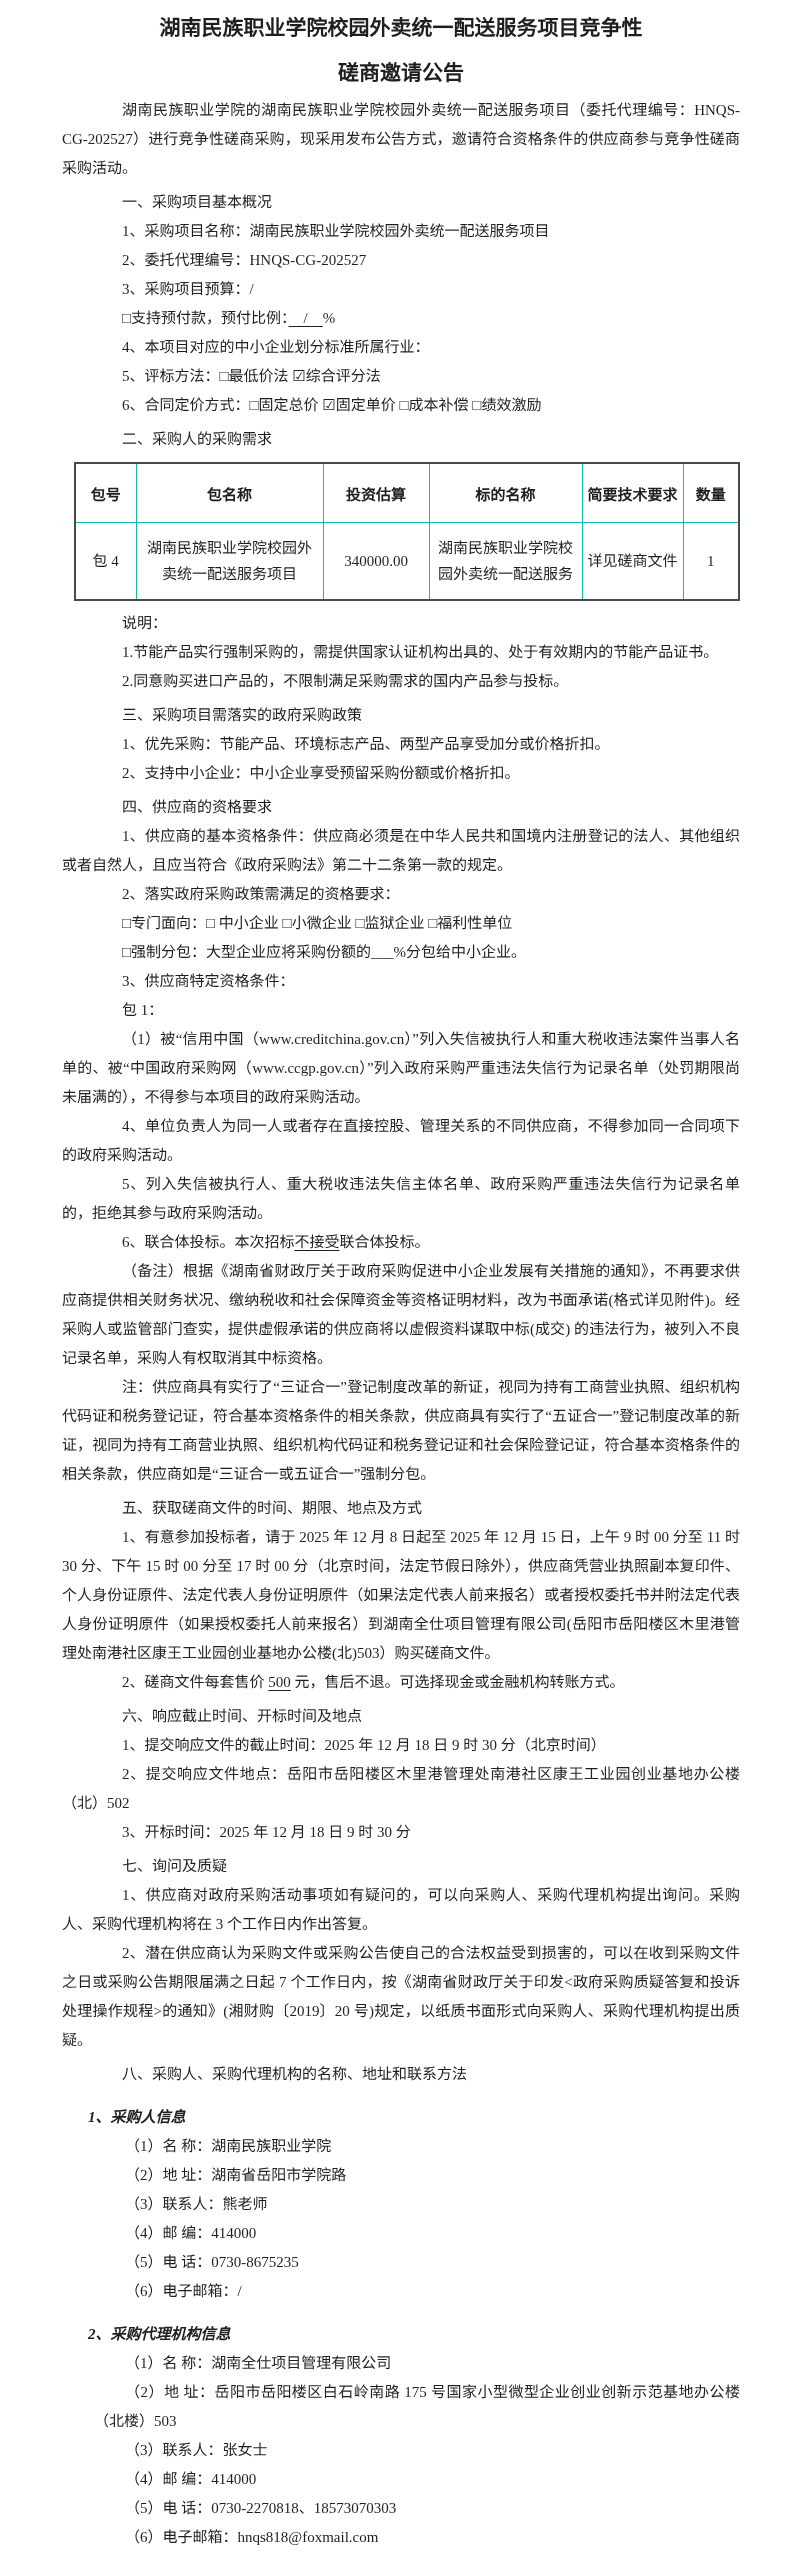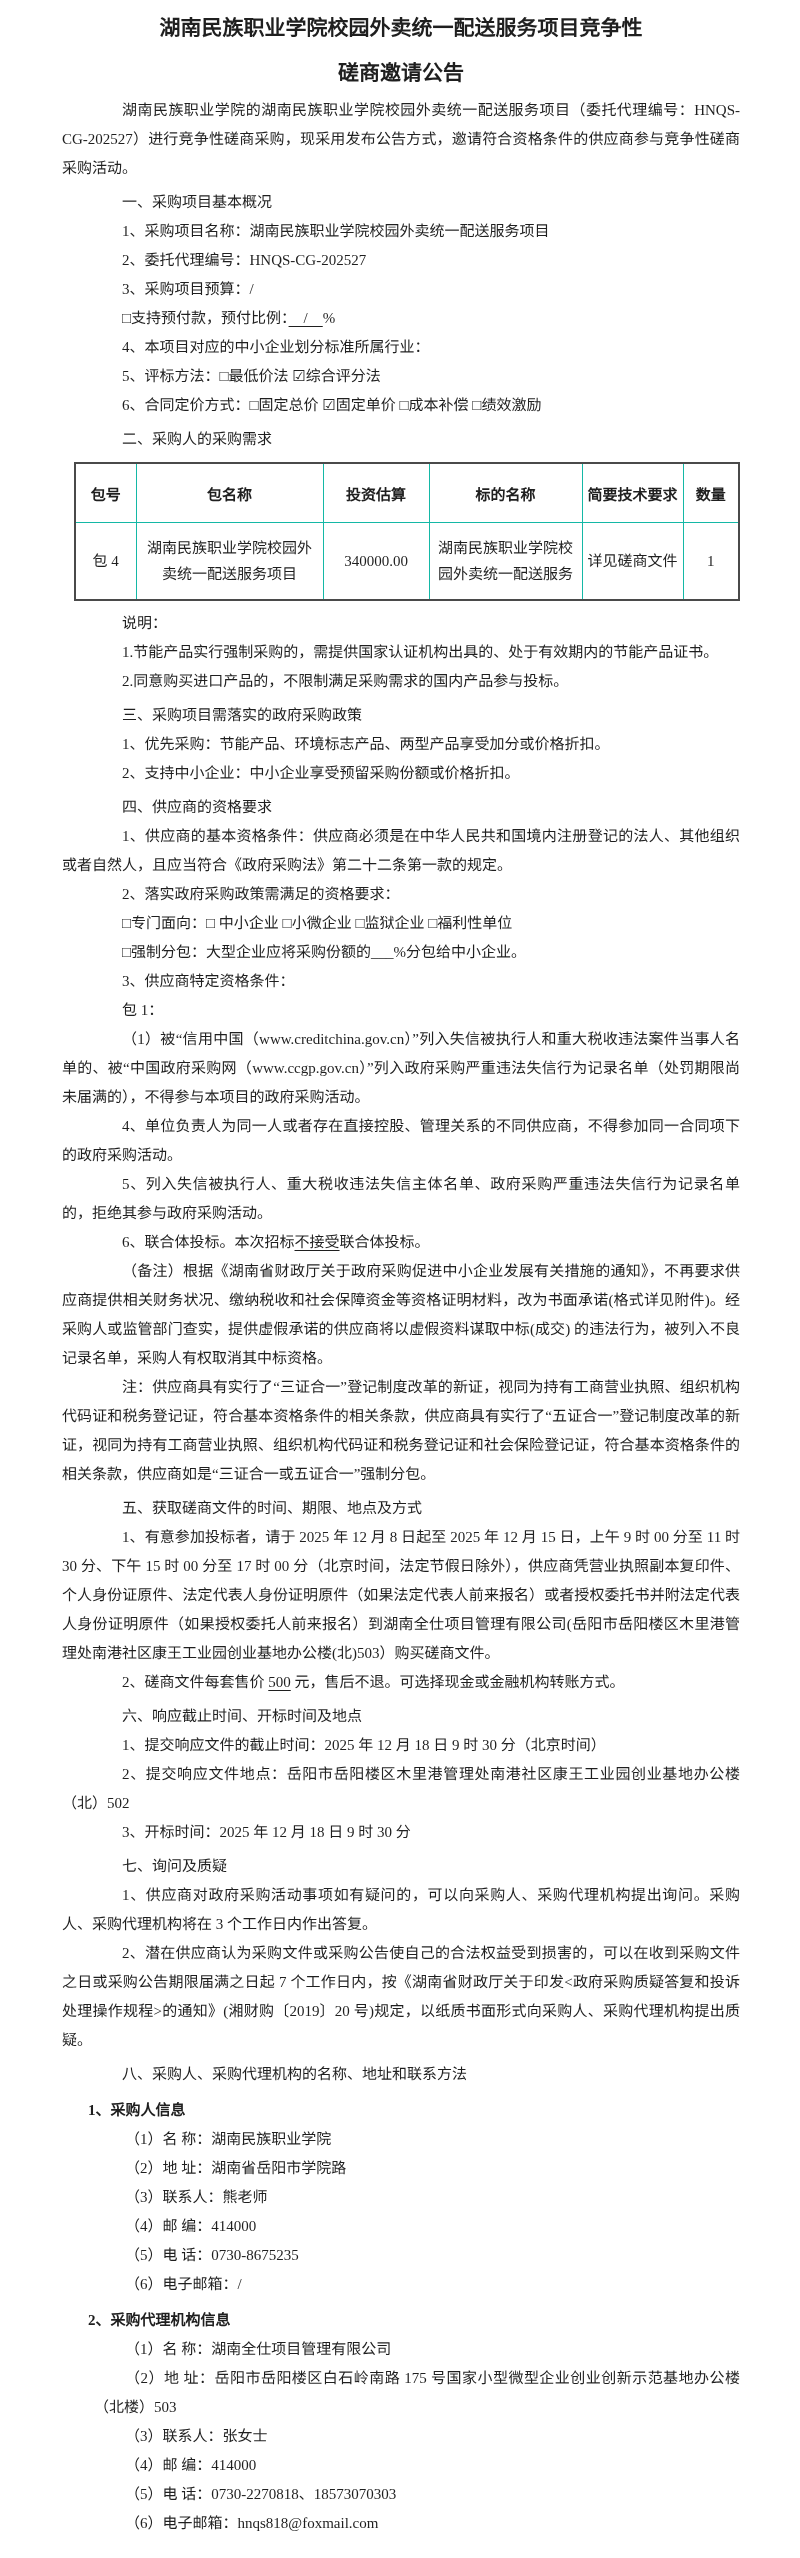--- a/index.html
+++ b/index.html
@@ -7,21 +7,21 @@
     width:800px;height:2558px;overflow:hidden;background:#ffffff;
     font-family:"Liberation Serif","DejaVu Serif",serif;
     color:#1f1f1f;-webkit-font-smoothing:antialiased;
   }
   .page{box-sizing:border-box;width:800px;height:2558px;padding:4px 60px 8px 62px;}
   .doc-title{font-size:21px;font-weight:700;text-align:center;line-height:45px;margin:0;padding:2px 10px 0 10px;}
   p{margin:0;font-size:15px;line-height:29px;text-align:justify;}
   .pn{text-indent:60px;}          
   .pc{text-indent:31px;margin-left:32px;}          
   .ph{text-indent:60px;font-weight:400;margin-top:5px;}
-  .phc{text-indent:26px;font-weight:700;margin-top:7px;}
+  .phc{text-indent:26px;font-weight:700;margin-top:14px;font-style:italic;}
   .ul{text-decoration:underline;text-underline-offset:3px;}
   table.req-table{
     border-collapse:collapse;table-layout:fixed;width:664px;
     margin:8px 0 8px 12px;border:2px solid #4a4a4a;
   }
   table.req-table th,table.req-table td{
     border:1px solid #14b8a6;text-align:center;vertical-align:middle;
     font-size:15px;padding:2px 4px;word-break:break-all;
   }
   table.req-table th{font-weight:700;height:54px;}

